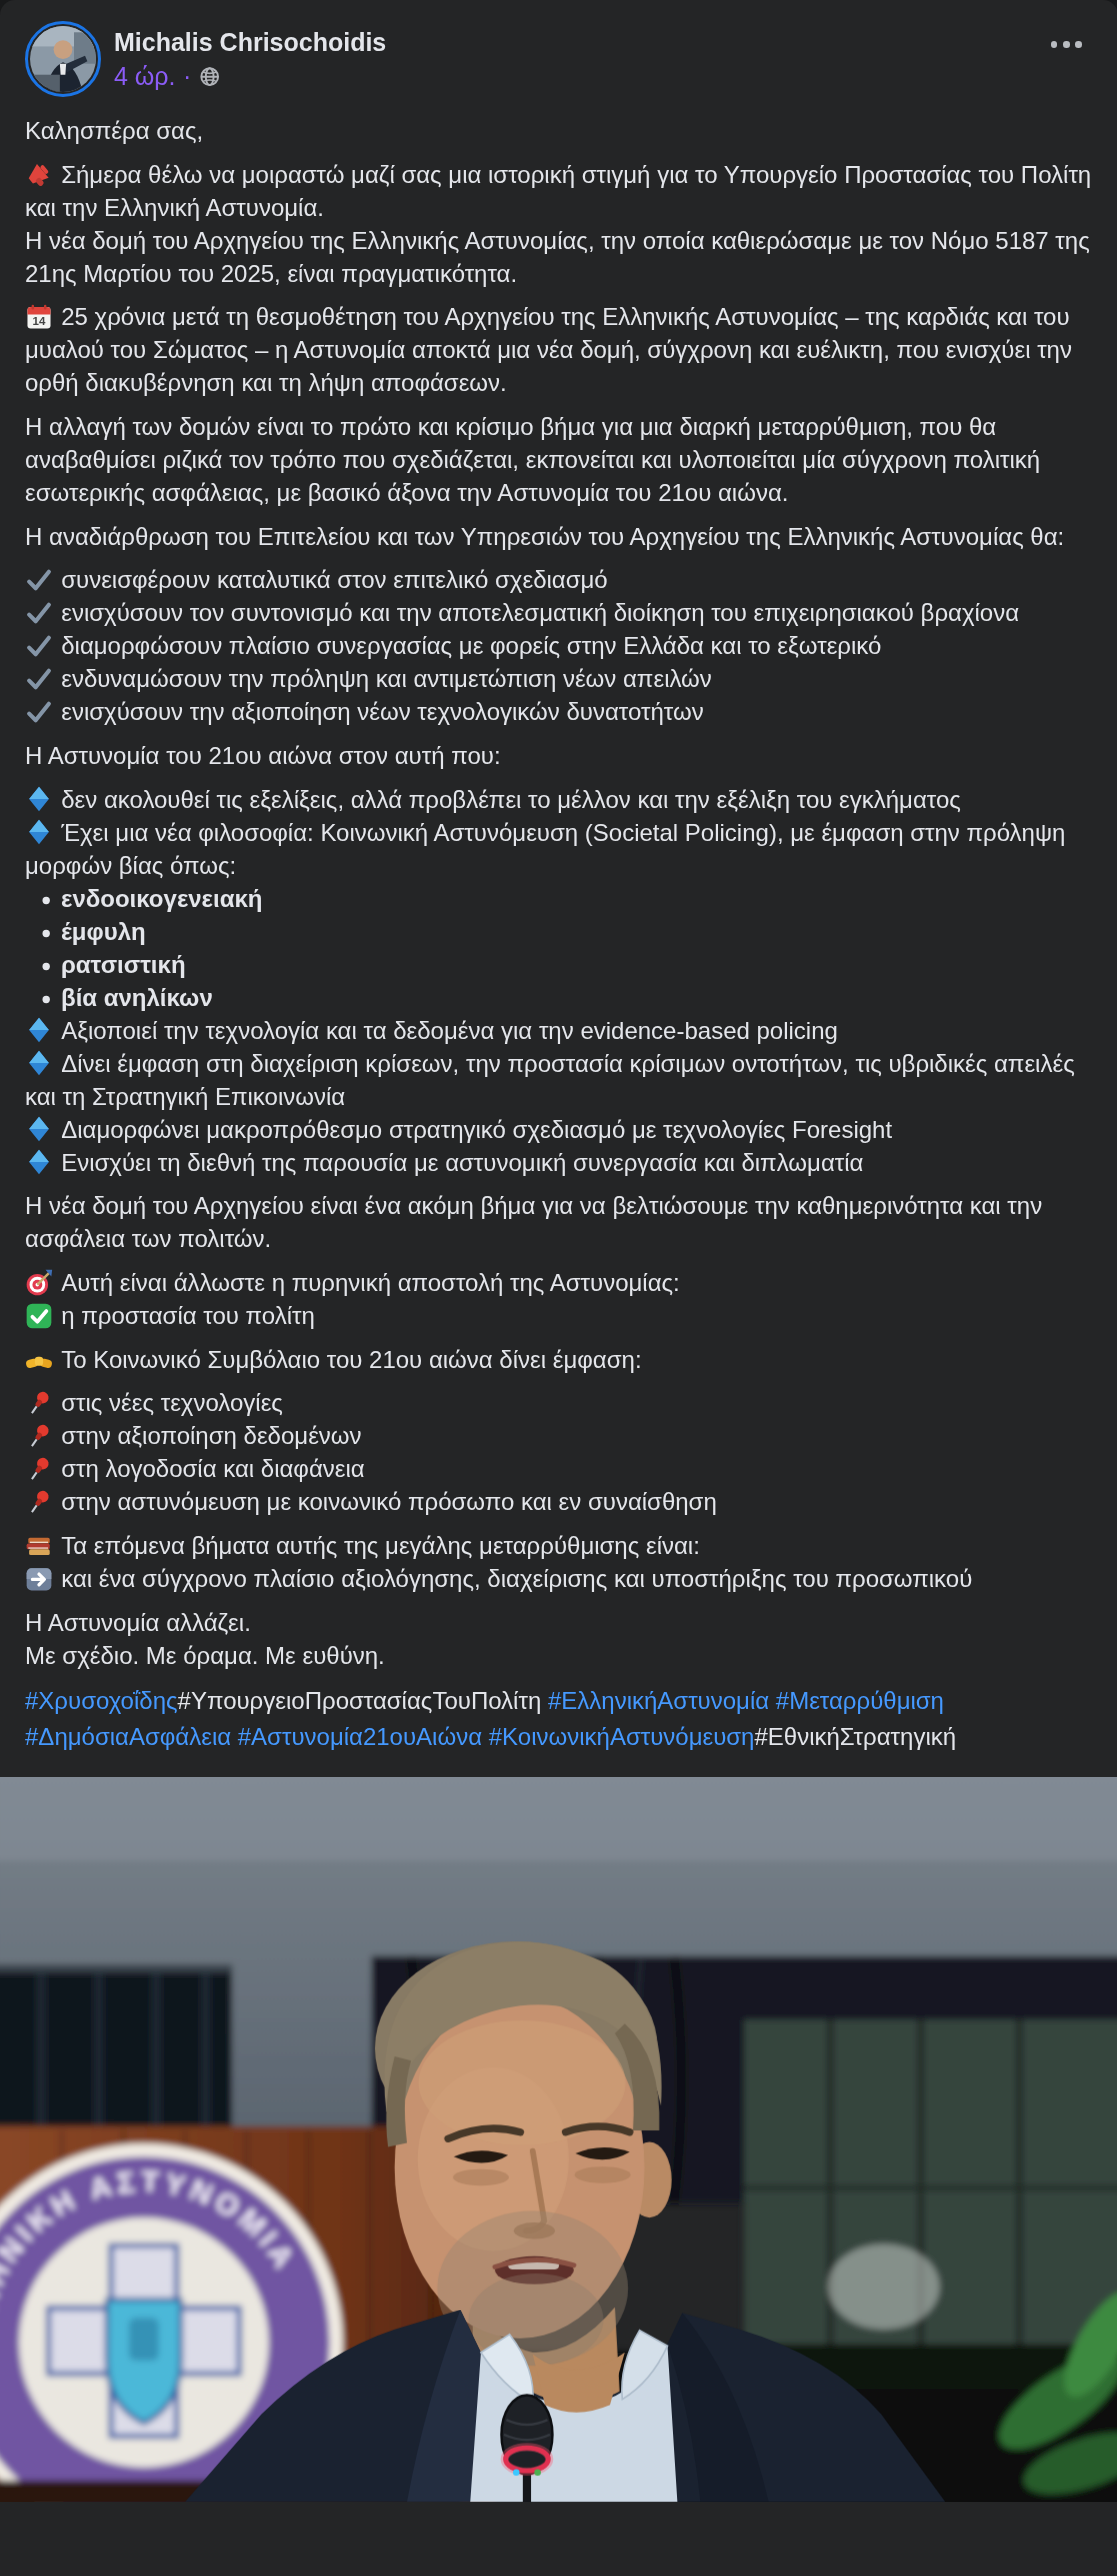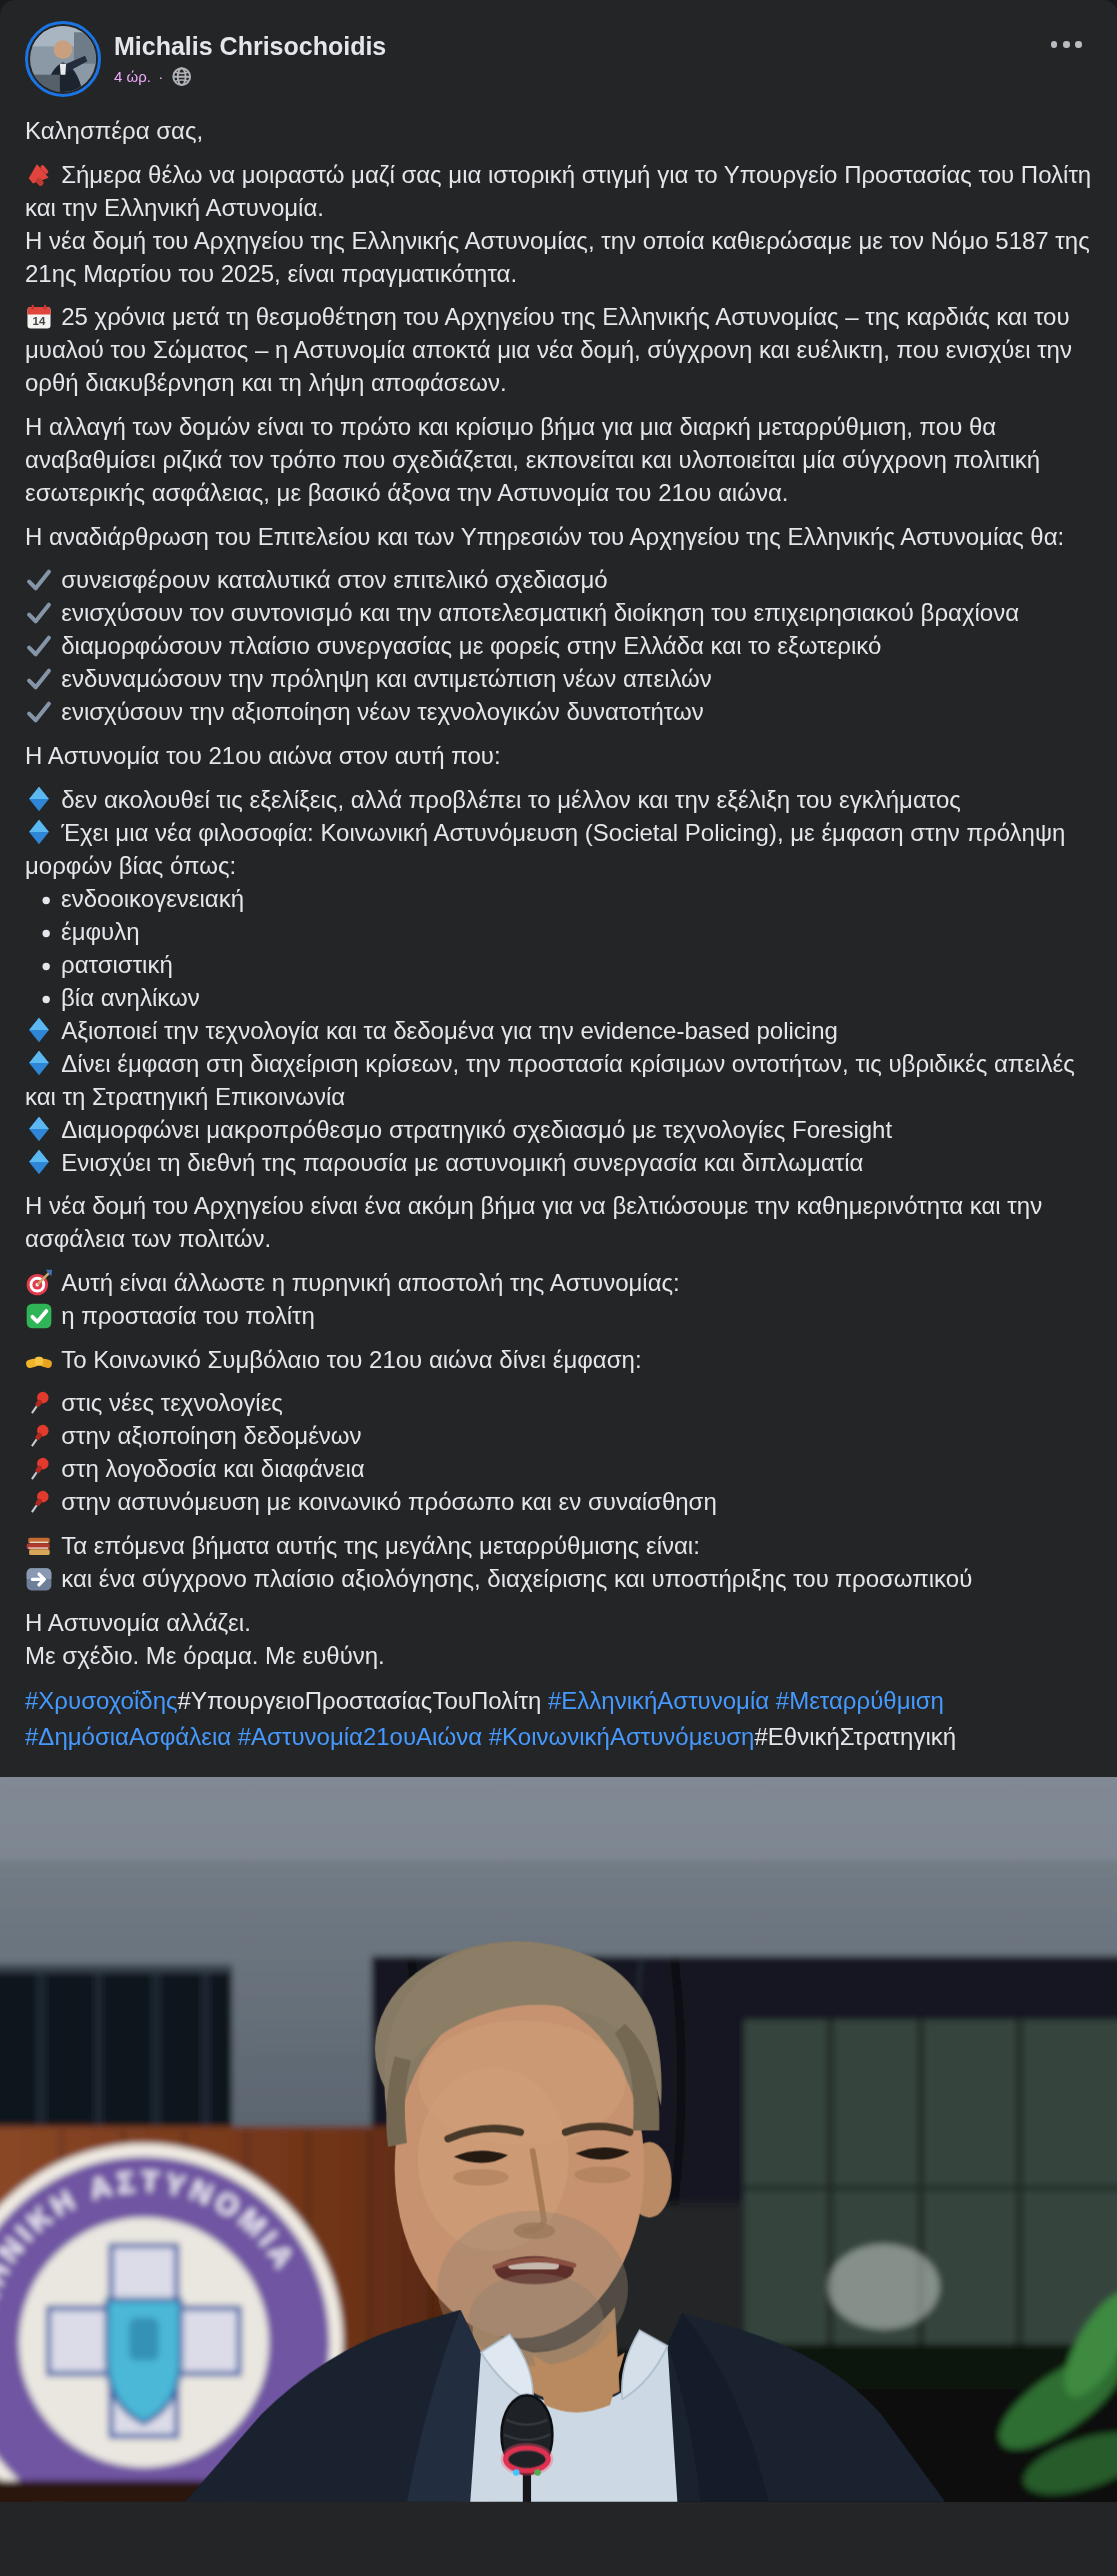--- a/index.html
+++ b/index.html
@@ -6,29 +6,29 @@
   body { background:#18191a; font-family:"Liberation Sans", sans-serif; }
   .card { width:1118px; min-height:2576px; background:#242526; border-radius:15px 15px 0 0;
           overflow:hidden; position:relative; color:#e4e6eb; }
   
   .hdr { display:flex; align-items:center; padding:21.4px 26px 8.2px 25px;text-align:center; }
   .avatar-ring { width:76px; height:76px; border-radius:50%; border:3.3px solid #1b74e4;
                  display:flex; align-items:center; justify-content:center; flex:0 0 auto; }
   .avatar { width:66px; height:66px; border-radius:50%; overflow:hidden; display:block; }
   .hmeta { margin-left:13px; }
   .author { font-size:25px; font-weight:700; color:#e4e6eb; line-height:30px; }
-  .sub { margin-top:5px; font-size:15px; color:#f0abfc; display:flex; align-items:center; gap:7.4px; }
+  .sub { margin-top:5px; font-size:25px; color:#8b5cf6; display:flex; align-items:center; gap:7.4px; }
   .kebab { position:absolute; right:31px; top:36px; display:flex; gap:5.8px; padding:5px; cursor:pointer; }
   .kebab i { width:6.6px; height:6.6px; border-radius:50%; background:#b9bcc1; display:block; }
   
   .post-text { padding:5px 26px 11.5px 25px; font-size:24px; line-height:33px; color:#e4e6eb; }
   .tblock { margin:10.7px 0; }
   .tblock:first-child { margin-top:3.3px; }
   .tline { }
-  .tline.indent { padding-left:13px; }
+  .tline.indent { padding-left:13px;font-weight:bold; }
   .ic { display:inline-block; width:28px; height:28px; vertical-align:-5.8px; margin-right:8.2px; }
   .ic svg { width:100%; height:100%; display:block; }
   .ic-dot { width:18px; height:28px; margin-right:5px; }
   .tags { line-height:36px; }
   .tag { color:#4599ff; cursor:pointer; }
   .tagplain { color:#e4e6eb; }
   
   .photo { display:block; width:1118px; height:725px; }
   .photo svg { display:block; }
 </style>

